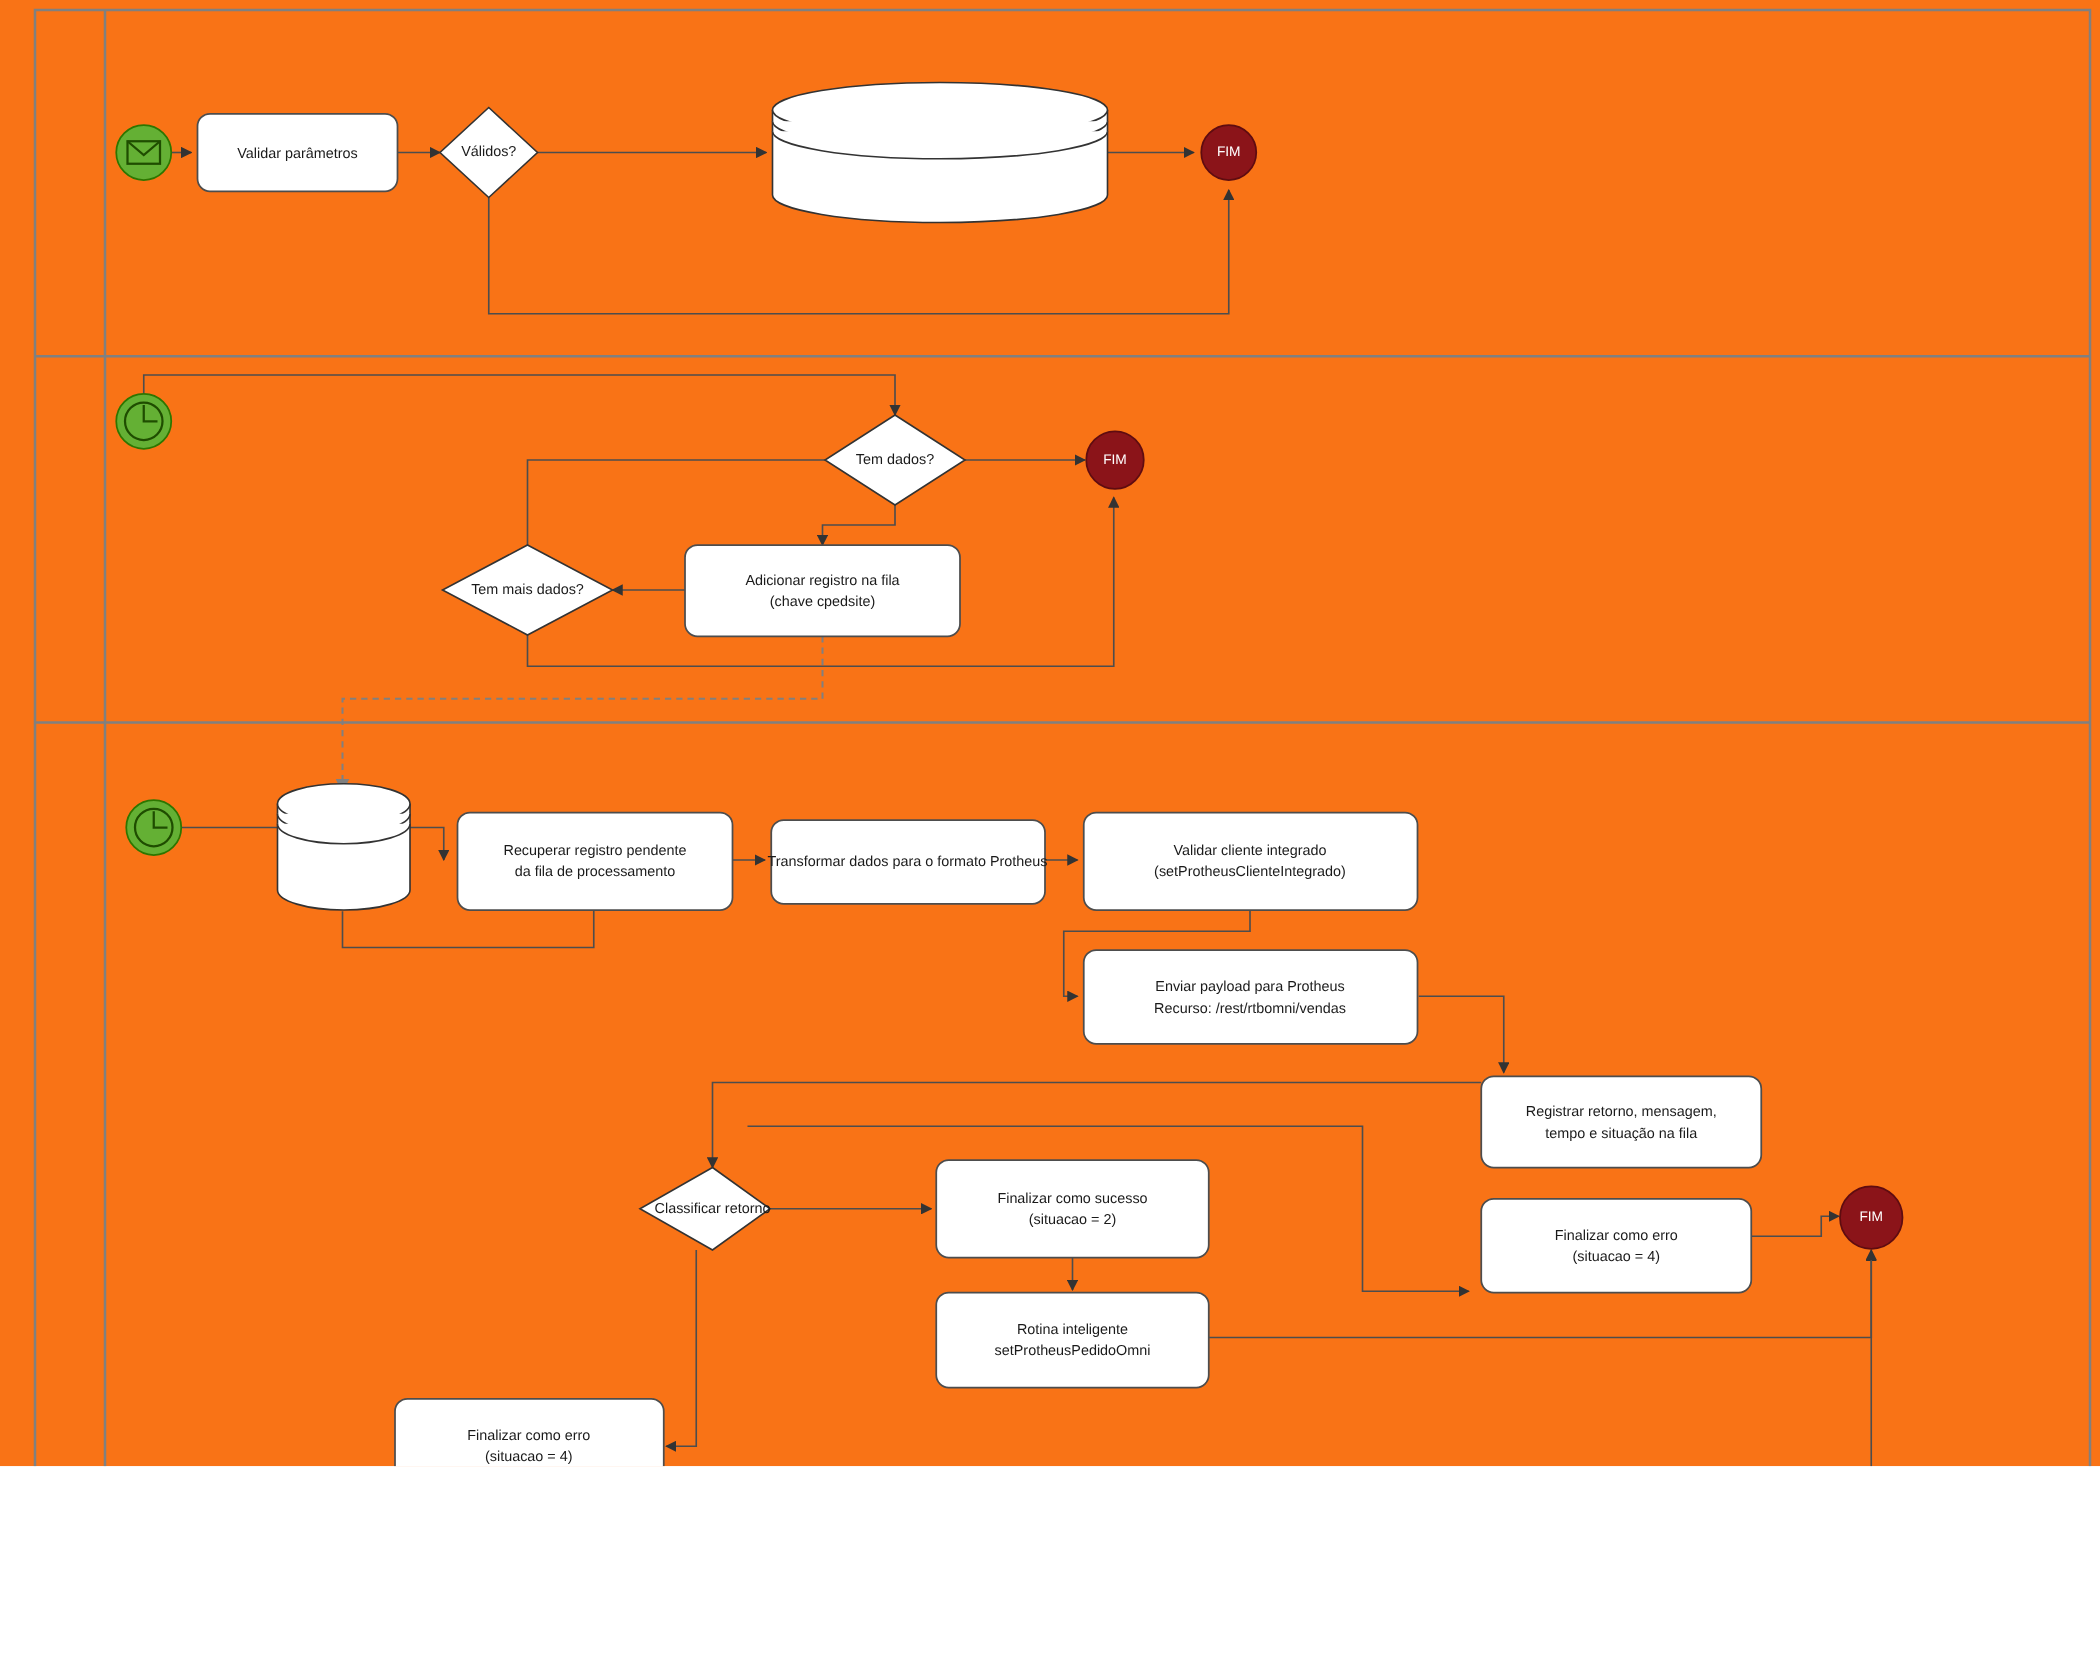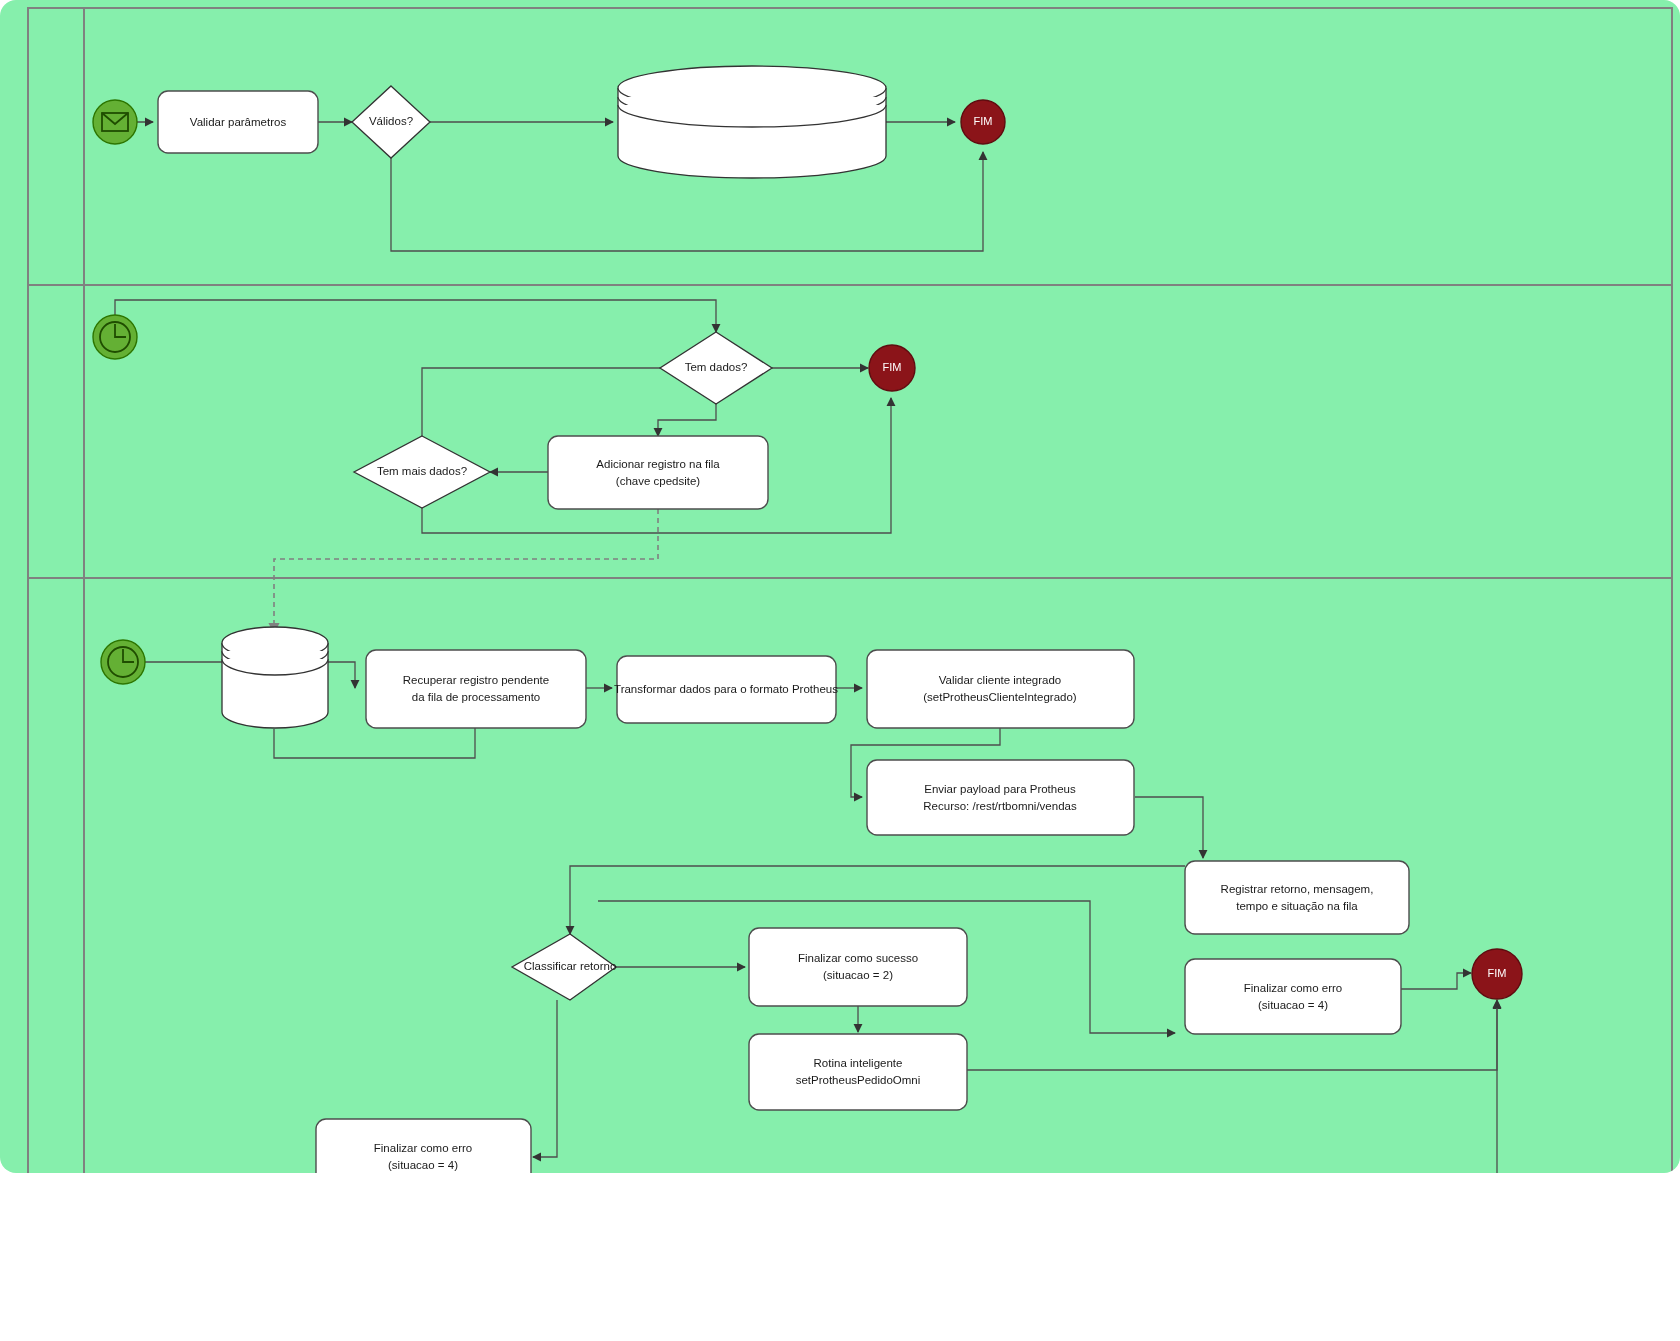--- a/index.html
+++ b/index.html
@@ -5,23 +5,22 @@
   html, body {
     margin: 0;
     padding: 0;
     background: #ffffff;
     font-family: "Liberation Sans", sans-serif;
   }
   #diagram-root {
     position: relative;
     width: 1680px;
     height: 1173px;
-    background: #86efac;
+    background: #f97316;
     overflow: hidden;
-    border-radius: 16px;
   }
   svg#bpmn-canvas {
     display: block;
     width: 1680px;
     height: 1341px;
   }
   .lane-border {
     fill: none;
     stroke: #808080;
     stroke-width: 2;

